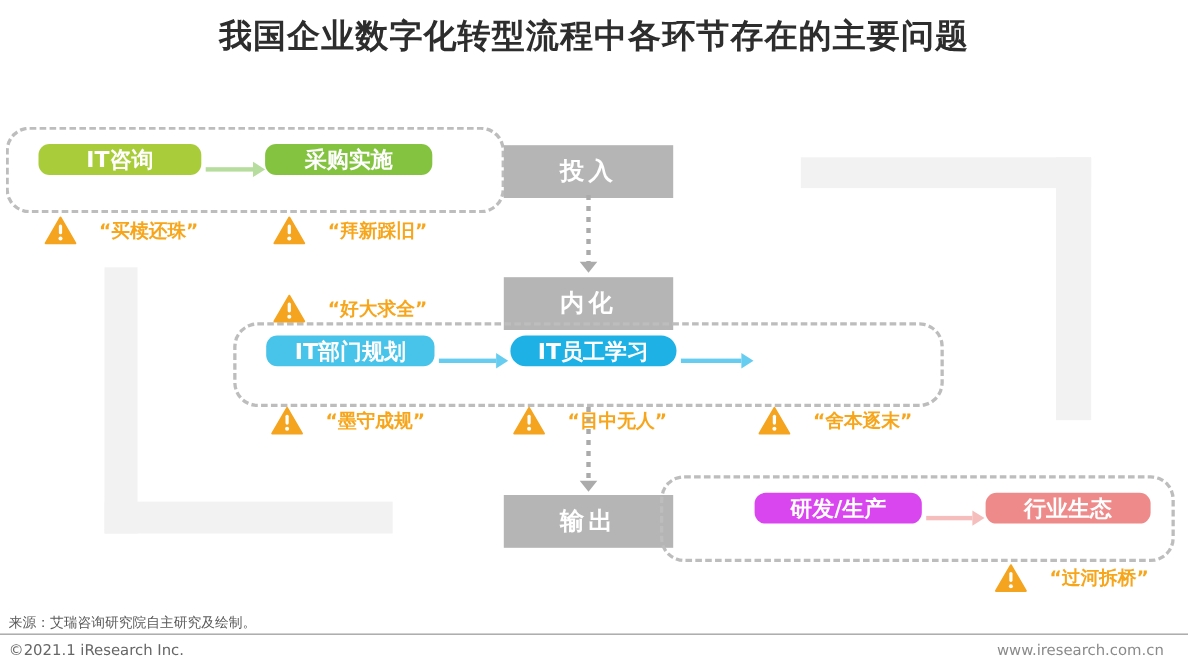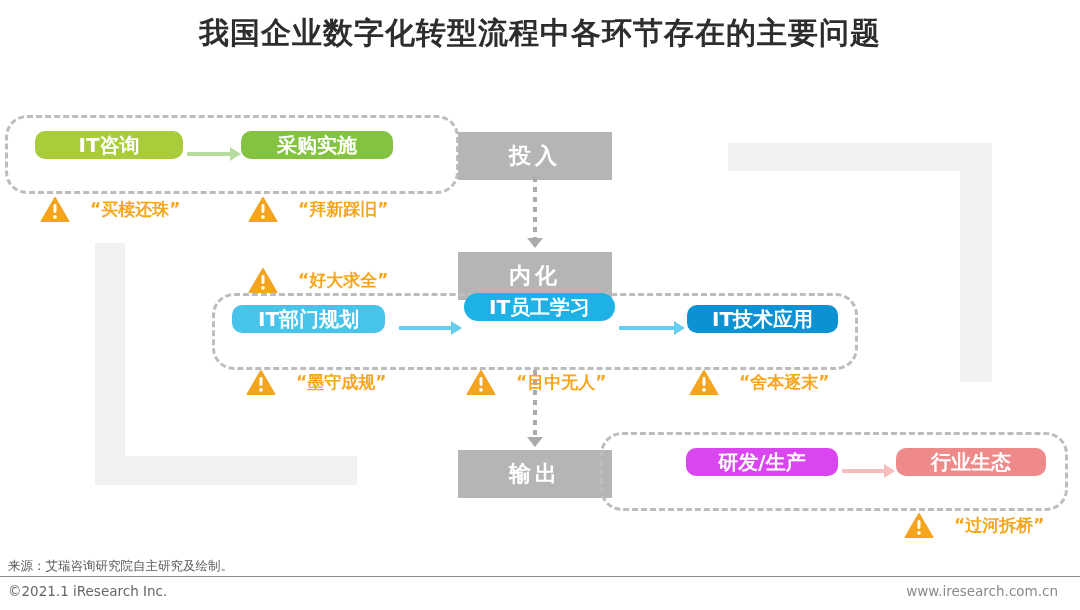--- a/index.html
+++ b/index.html
@@ -103,25 +103,24 @@
     <svg width="30" height="27" viewBox="0 0 24 22">
         <path d="M12 1.5 L23 20.5 H1 Z" fill="#F5A41F" stroke="#F5A41F" stroke-width="1.5" stroke-linejoin="round"></path>
         <rect x="10.8" y="6.5" width="2.4" height="7.4" rx="1.2" fill="#fff"></rect>
         <circle cx="12" cy="17" r="1.5" fill="#fff"></circle>
       </svg>
     <span class="txt">“好大求全”</span>
   </div>
 
   <div class="dashed" style="left:212px;top:293px;width:640px;height:71px;"></div>
 
-  <div class="node blue1" style="left:232px;top:305px;width:153px;">IT部门规划</div>
+  <div class="node blue1" style="left:242px;top:305px;width:153px;">IT部门规划</div>
   <div class="h-arrow a-blue" style="left:399px;top:326px;width:52px;"></div>
-  <div class="node blue2" style="left:464px;top:293px;width:151px;border-radius:18px;">IT员工学习</div>
+  <div class="node blue2" style="left:464px;top:305px;width:151px;border-radius:18px;">IT员工学习</div>
   <div class="h-arrow a-blue" style="left:619px;top:326px;width:55px;"></div>
-  <div class="node blue3" style="left:687px;top:305px;width:151px;">IT技术应用</div>
 
   <div class="warning" style="left:246px;top:369px;">
     <svg width="30" height="27" viewBox="0 0 24 22">
         <path d="M12 1.5 L23 20.5 H1 Z" fill="#F5A41F" stroke="#F5A41F" stroke-width="1.5" stroke-linejoin="round"></path>
         <rect x="10.8" y="6.5" width="2.4" height="7.4" rx="1.2" fill="#fff"></rect>
         <circle cx="12" cy="17" r="1.5" fill="#fff"></circle>
       </svg>
     <span class="txt">“墨守成规”</span>
   </div>
   <div class="warning" style="left:466px;top:369px;">

